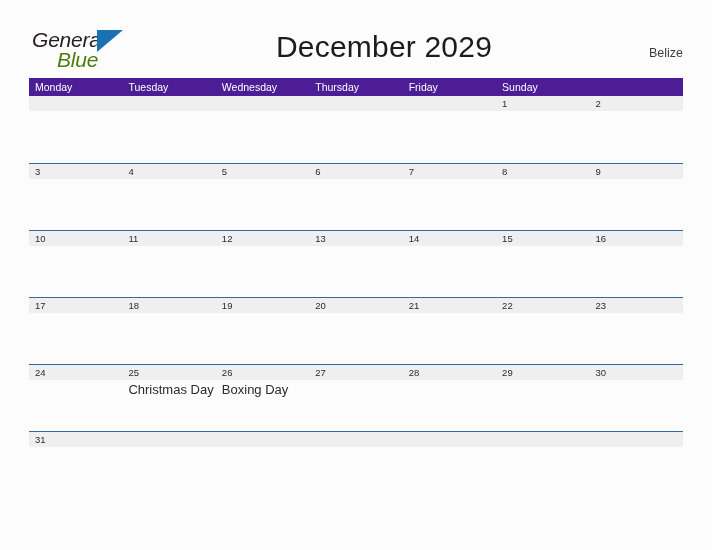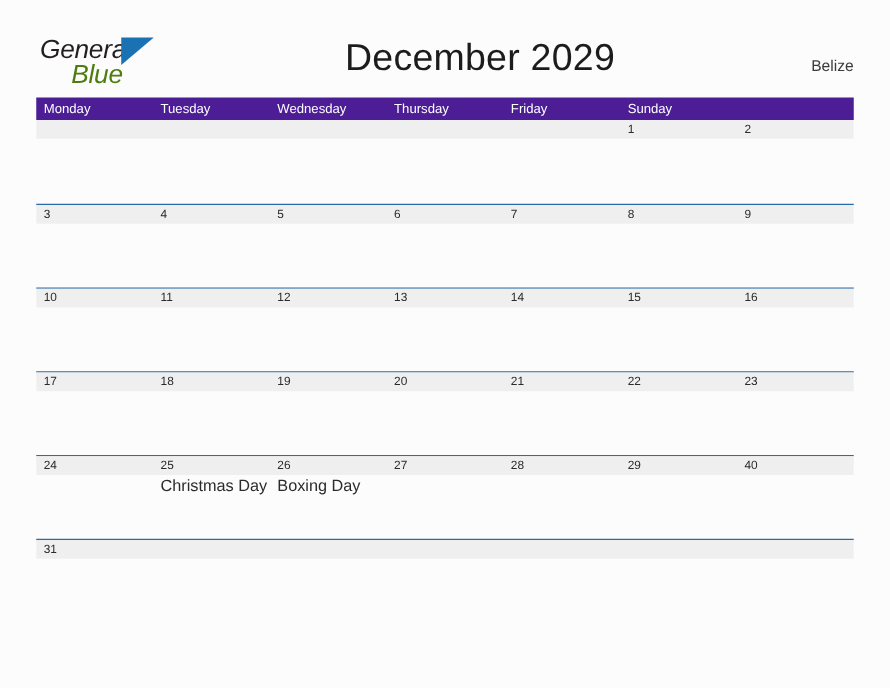--- a/index.html
+++ b/index.html
@@ -337,21 +337,21 @@
       </div>
       <div class="day-cell">
         <span class="day-number">28</span>
         <span class="day-event"></span>
       </div>
       <div class="day-cell">
         <span class="day-number">29</span>
         <span class="day-event"></span>
       </div>
       <div class="day-cell">
-        <span class="day-number">40</span>
+        <span class="day-number">30</span>
         <span class="day-event"></span>
       </div>
     </div>
   </div>
 
   <div class="week-row">
     <div class="daynum-band"></div>
     <div class="day-cells">
       <div class="day-cell">
         <span class="day-number">31</span>

